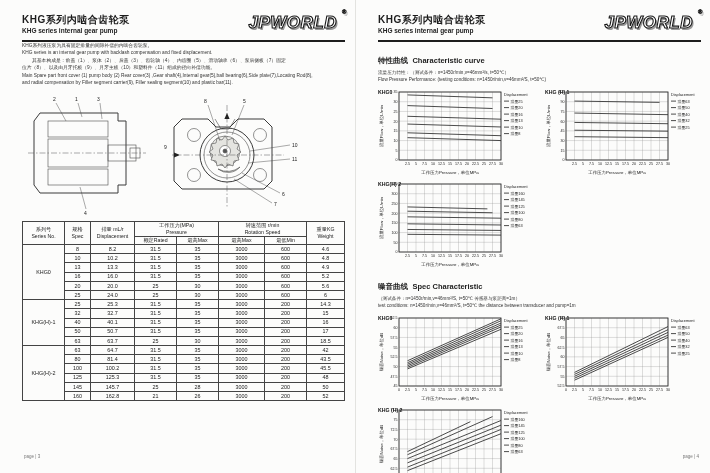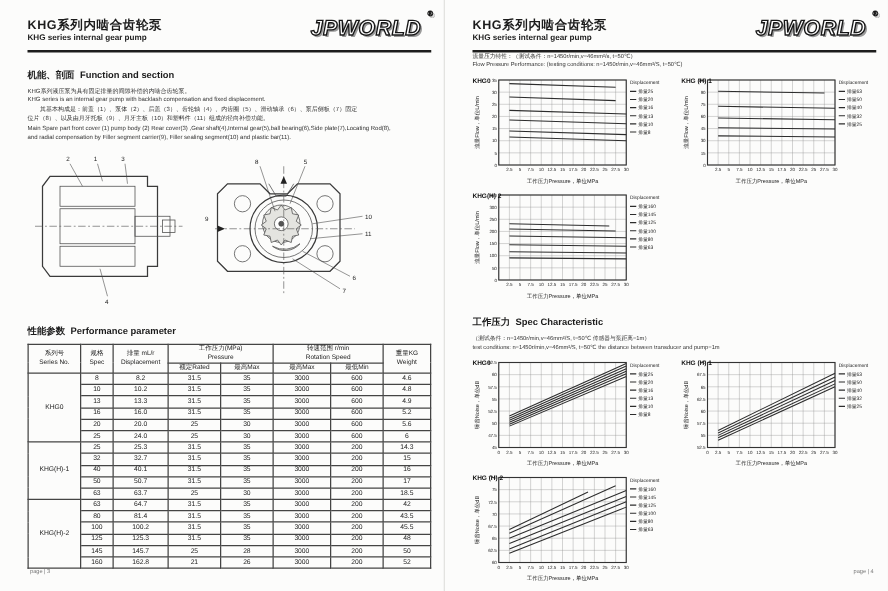--- a/index.html
+++ b/index.html
@@ -75,24 +75,20 @@
   <div class="page-inner">
     <div class="header">
       <div>
         <div class="title-cn">KHG系列内啮合齿轮泵</div>
         <div class="title-en">KHG series internal gear pump</div>
       </div>
       <div class="logo"><span class="logo-slash"></span><span>JPWORLD</span><span class="reg">®</span></div>
     </div>
     <div class="header-rule"></div>
 
-    <div class="sec-heading">
-      <span class="cn">机能、剖面</span>
-      <span class="en">Function and section</span>
-    </div>
 
     <div class="para">
       <div>KHG系列液压泵为具有固定排量的间隙补偿的内啮合齿轮泵。</div>
       <div>KHG series is an internal gear pump with backlash compensation and fixed displacement.</div>
       <div style="text-indent:10px">其基本构成是：前盖（1）、泵体（2）、后盖（3）、齿轮轴（4）、内齿圈（5）、滑动轴承（6）、泵后侧板（7）固定</div>
       <div>位片（8）、以及由月牙托板（9）、月牙主板（10）和塑料件（11）组成的径向补偿功能。</div>
       <div>Main Spare part front cover (1)   pump body (2)   Rear cover(3) ,Gear shaft(4),Internal gear(5),ball bearing(6),Side plate(7),Locating Rod(8),</div>
       <div>and radial compensation by Filler segment carrier(9),  Filler sealing segment(10)  and plastic bar(11).</div>
     </div>
 
@@ -147,24 +143,20 @@
           <line class="d-leader" x1="268" y1="68" x2="226" y2="72"></line>
           <text class="d-callout" x="270" y="70">11</text>
           <line class="d-leader" x1="258" y1="102" x2="220" y2="82"></line>
           <text class="d-callout" x="260" y="105">6</text>
           <line class="d-leader" x1="250" y1="112" x2="212" y2="88"></line>
           <text class="d-callout" x="252" y="115">7</text>
         </g>
       </svg>
     </div>
 
-    <div class="sec-heading">
-      <span class="cn">性能参数</span>
-      <span class="en">Performance parameter</span>
-    </div>
 
     <table class="perf">
       <colgroup>
         <col style="width:42px">
           <col style="width:26px">
           <col style="width:44px">
         <col style="width:42px">
           <col style="width:42px">
           <col style="width:46px">
         <col style="width:42px">
@@ -360,20 +352,24 @@
   <div class="page-inner">
     <div class="header">
       <div>
         <div class="title-cn">KHG系列内啮合齿轮泵</div>
         <div class="title-en">KHG series internal gear pump</div>
       </div>
       <div class="logo"><span class="logo-slash"></span><span>JPWORLD</span><span class="reg">®</span></div>
     </div>
     <div class="header-rule"></div>
 
+    <div class="sec-heading">
+      <span class="cn">特性曲线</span>
+      <span class="en">Characteristic  curve</span>
+    </div>
     <div class="cond">
       <div>流量压力特性：（测试条件：n=1450r/min,v=46mm²/s,  t=50℃）</div>
       <div>Flow  Pressure  Performance:  (testing conditions:  n=1450r/min,v=46mm²/S,  t=50℃)</div>
     </div>
 
     <div class="charts-row">
       <div class="chart">
           <svg viewBox="0 0 166 91" width="166" height="91">
             <g class="grid">
               <line x1="21" y1="7" x2="21" y2="75"></line>
@@ -579,21 +575,21 @@
             <line class="sl" x1="126" y1="42.1" x2="131" y2="42.1"></line>
             <text class="lg" x="132.5" y="43.5">排量80</text>
             <line class="sl" x1="126" y1="48.6" x2="131" y2="48.6"></line>
             <text class="lg" x="132.5" y="50">排量63</text>
           </svg>
         </div>
       <div style="width:166px"></div>
     </div>
 
     <div class="sec-heading">
-      <span class="cn">工作压力</span>
+      <span class="cn">噪音曲线</span>
       <span class="en">Spec Characteristic</span>
     </div>
     <div class="cond">
       <div>（测试条件：n=1450r/min,v=46mm²/S,  t=50℃ 传感器与泵距离=1m）</div>
       <div>test conditions:  n=1450r/min,v=46mm²/S,  t=50℃  the  distance between transducer and pump=1m</div>
     </div>
 
     <div class="charts-row">
       <div class="chart">
           <svg viewBox="0 0 166 91" width="166" height="91">

